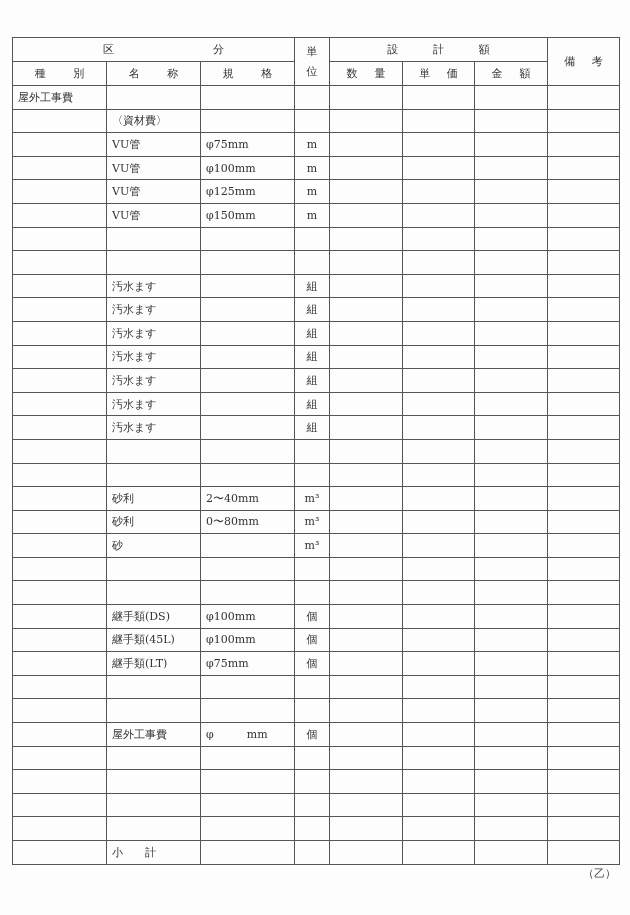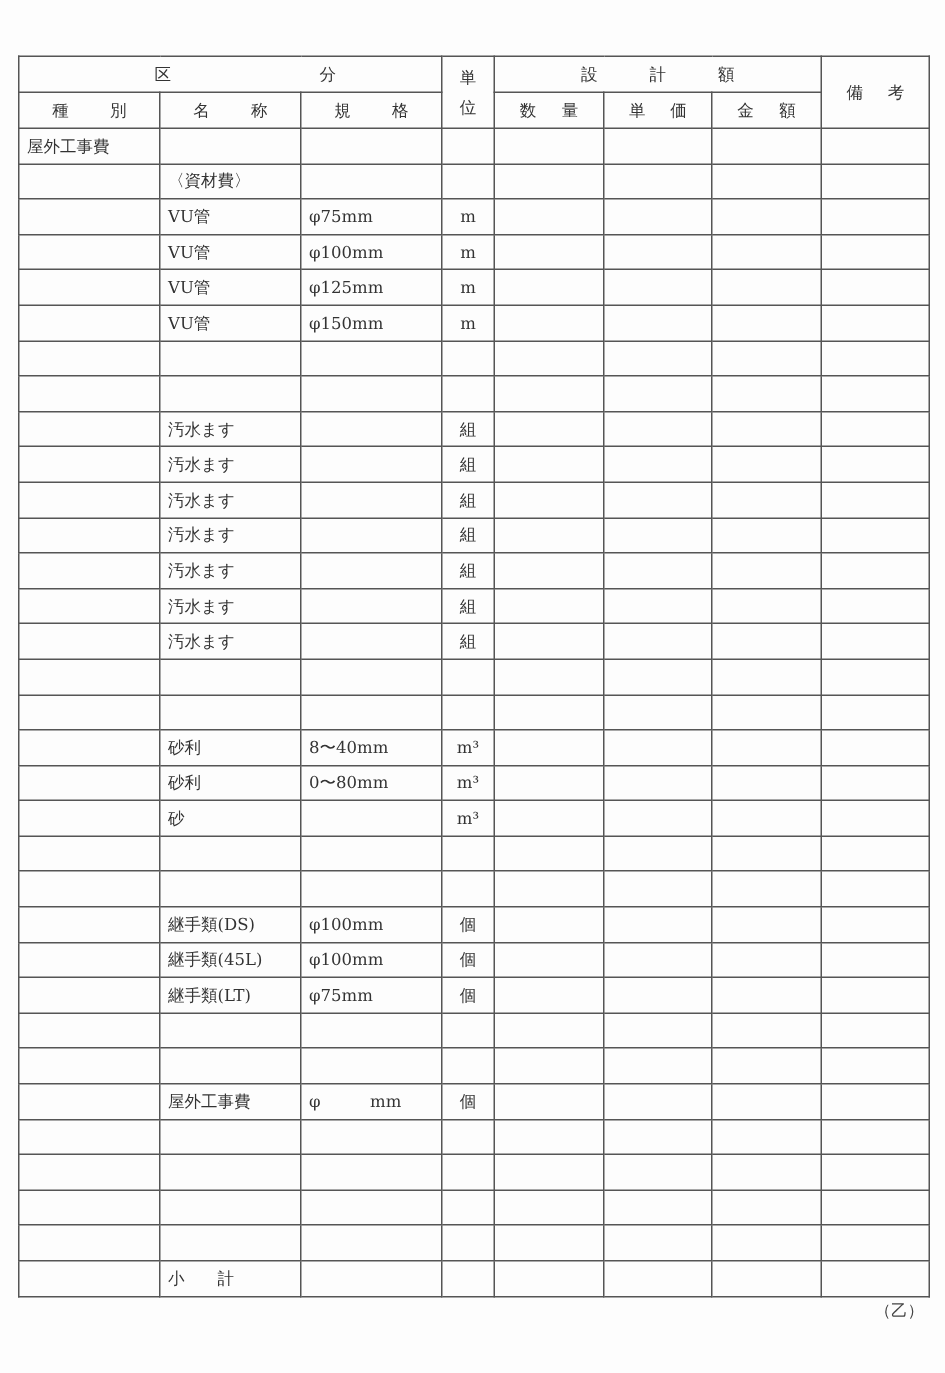--- a/index.html
+++ b/index.html
@@ -268,21 +268,21 @@
         <td class="l"></td>
         <td class="c"></td>
         <td></td>
         <td></td>
         <td></td>
         <td></td>
       </tr>
       <tr>
         <td class="l"></td>
         <td class="l">砂利</td>
-        <td class="l">8〜40mm</td>
+        <td class="l">2〜40mm</td>
         <td class="c">m³</td>
         <td></td>
         <td></td>
         <td></td>
         <td></td>
       </tr>
       <tr>
         <td class="l"></td>
         <td class="l">砂利</td>
         <td class="l">0〜80mm</td>

